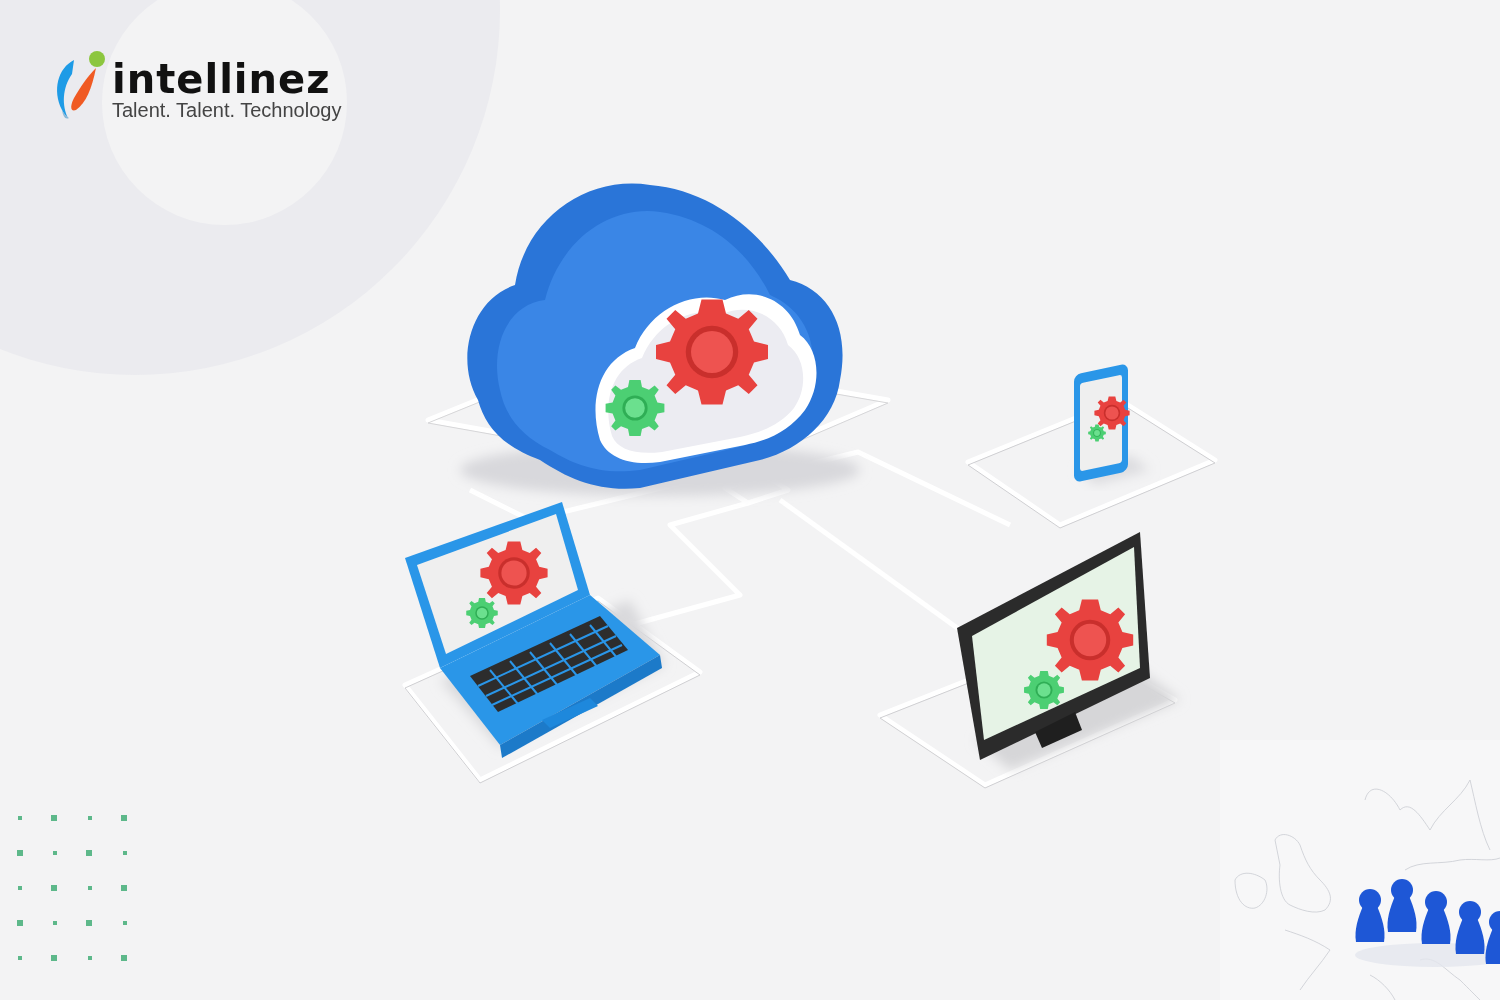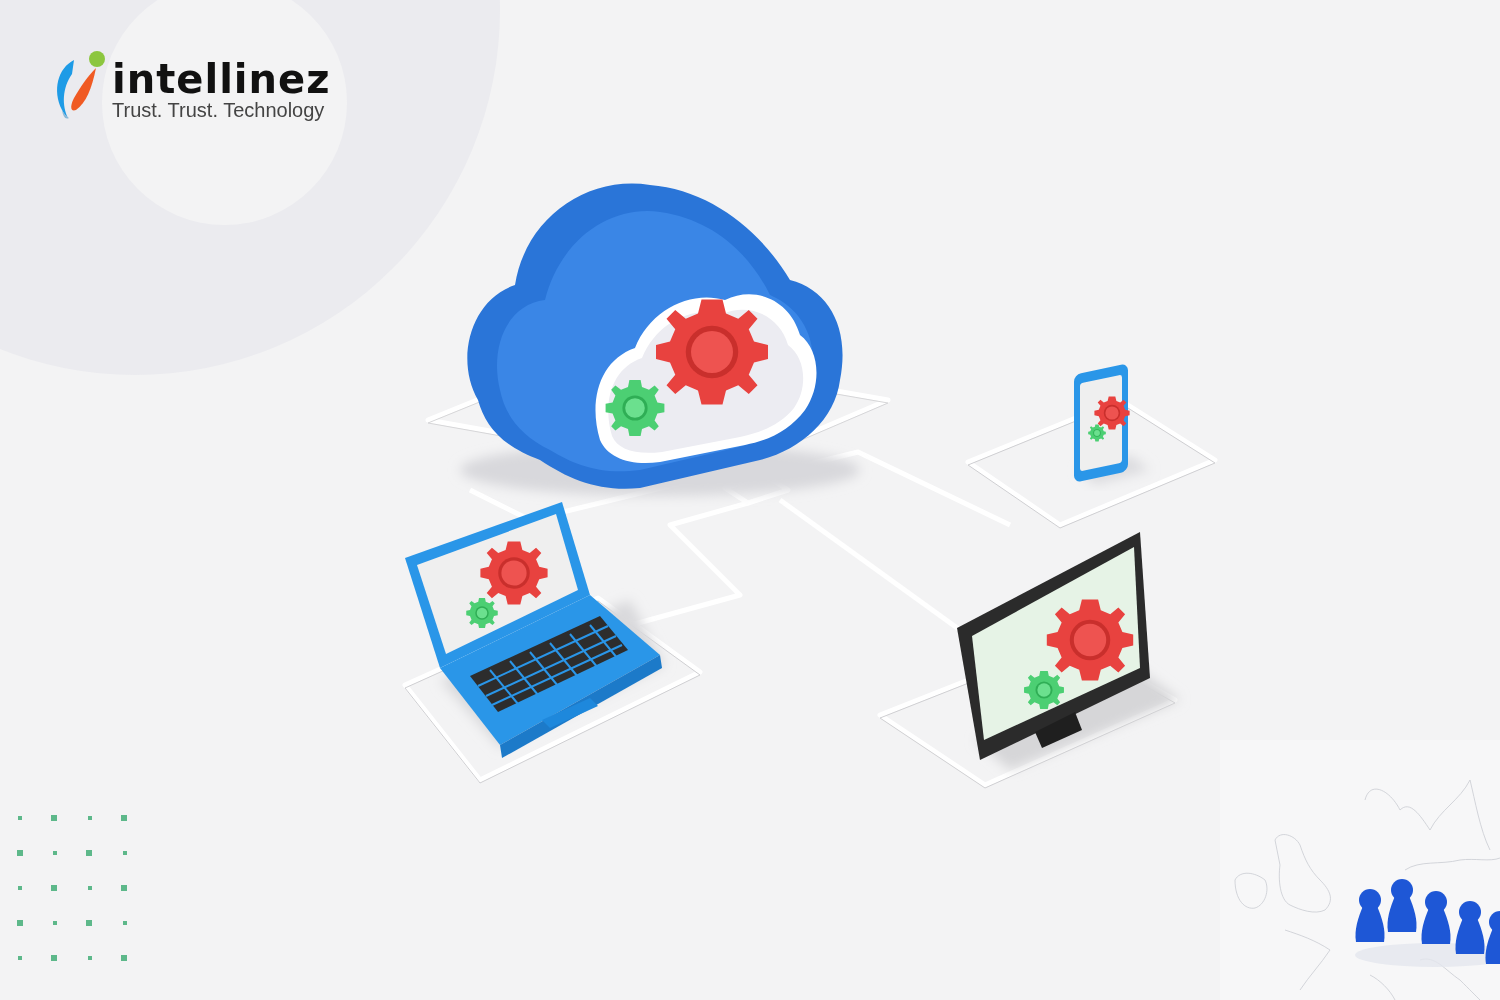--- a/index.html
+++ b/index.html
@@ -23,21 +23,21 @@
 
 <div class="logo">
   <svg class="logo-mark" viewBox="0 0 56 75">
     <path d="M22 12 C6 20 0 42 10 62 C12 66 14 68 16 70 C10 58 10 40 20 26 Z" fill="#1e9be6"></path>
     <path d="M10 62 C12 66 14 68 17 70 C13 72 11 68 10 62 Z" fill="#8ab8d8"></path>
     <path d="M44 20 C40 40 34 55 24 62 C18 64 18 58 22 50 C28 40 34 30 44 20 Z" fill="#f05a23"></path>
     <circle cx="45" cy="11" r="8" fill="#8cc63f"></circle>
   </svg>
   <div class="logo-text">
     <div class="brand">intellinez</div>
-    <div class="tagline">Trust. Trust. Technology</div>
+    <div class="tagline">Talent. Talent. Technology</div>
   </div>
 </div>
 
 <svg class="scene" viewBox="0 0 1500 1000">
   <defs>
     <filter id="soft" x="-20%" y="-20%" width="140%" height="140%">
       <feGaussianBlur stdDeviation="6"></feGaussianBlur>
     </filter>
     <g id="gear-red">
       <path d="M0,-30 L6,-30 L8,-22 L15,-19 L21,-24 L26,-19 L21,-13 L24,-6 L32,-4 L32,4 L24,6 L21,13 L26,19 L21,24 L15,19 L8,22 L6,30 L-6,30 L-8,22 L-15,19 L-21,24 L-26,19 L-21,13 L-24,6 L-32,4 L-32,-4 L-24,-6 L-21,-13 L-26,-19 L-21,-24 L-15,-19 L-8,-22 L-6,-30 Z" fill="#e8423f"></path>

